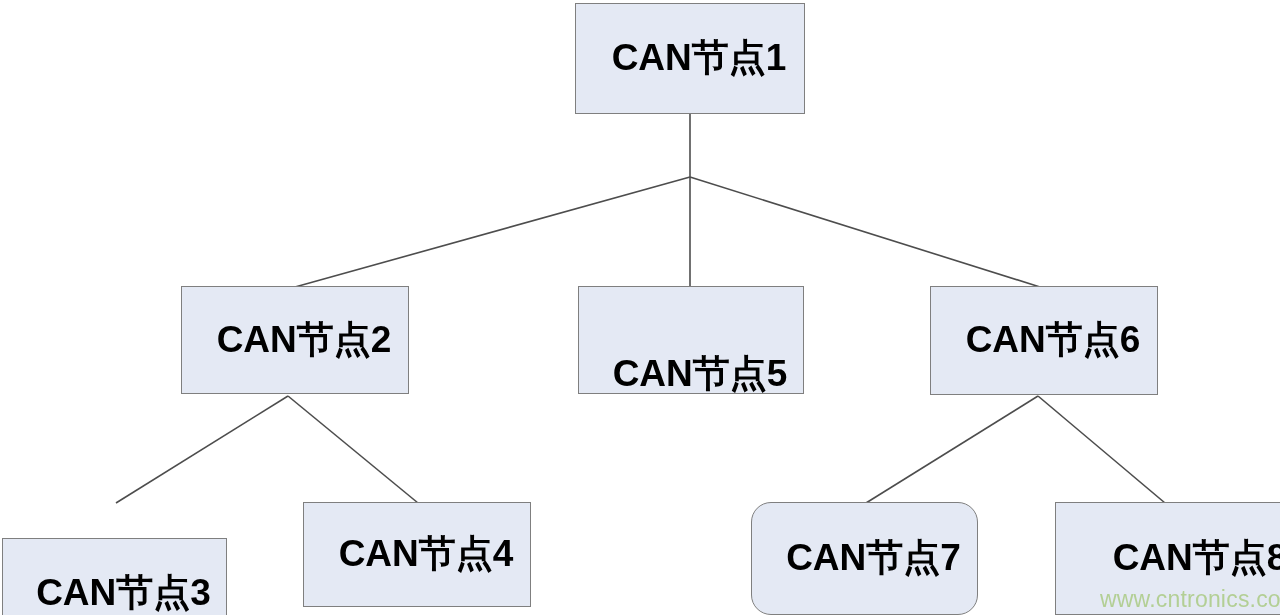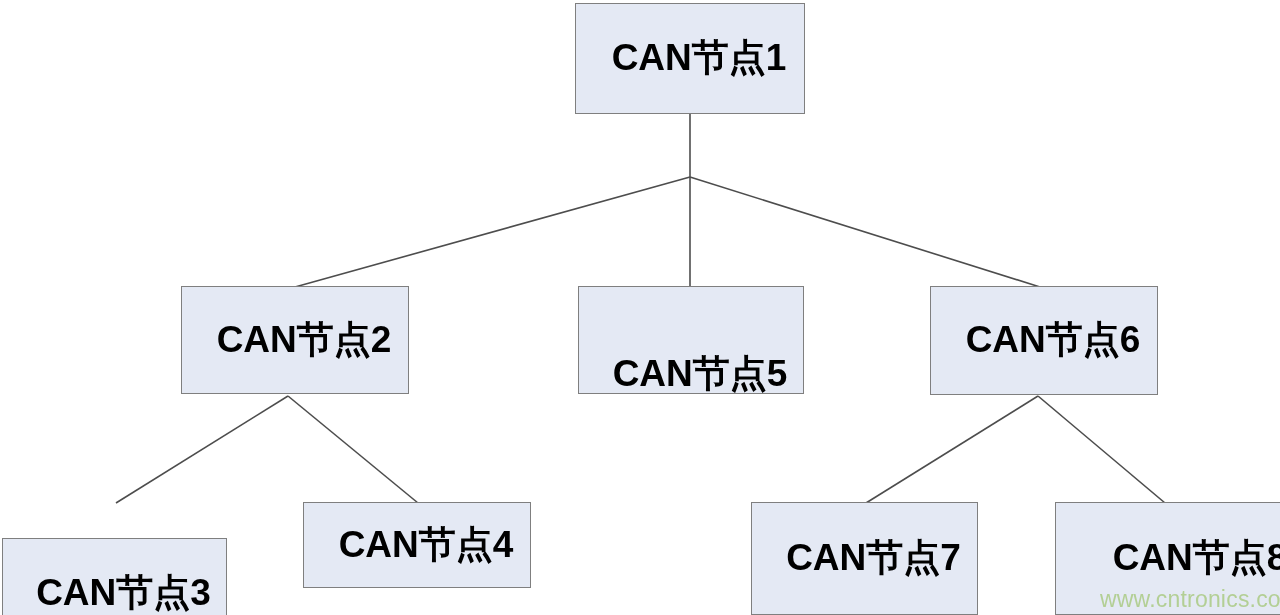--- a/index.html
+++ b/index.html
@@ -87,25 +87,25 @@
   </div>
 
   <div class="node" style="left:930px; top:286px; width:228px; height:109px;text-align:center;">
     <span class="label">CAN节点6</span>
   </div>
 
   <div class="node" style="left:2px; top:531px; width:225px; height:110px;margin-top:7px;">
     <span class="label">CAN节点3</span>
   </div>
 
-  <div class="node" style="left:303px; top:502px; width:228px; height:86px;">
+  <div class="node" style="left:303px; top:502px; width:228px; height:105px;">
     <span class="label">CAN节点4</span>
   </div>
 
-  <div class="node" style="left:751px; top:502px; width:227px; height:113px;">
+  <div class="node" style="left:751px; top:502px; width:227px; height:113px;border-radius:20px;">
     <span class="label">CAN节点7</span>
   </div>
 
   <div class="node" style="left:1055px; top:502px; width:272px; height:113px;">
     <span class="label">CAN节点8</span>
   </div>
 
   <div class="watermark" style="left:1100px; top:586px;">www.cntronics.com</div>
 
 </div>

